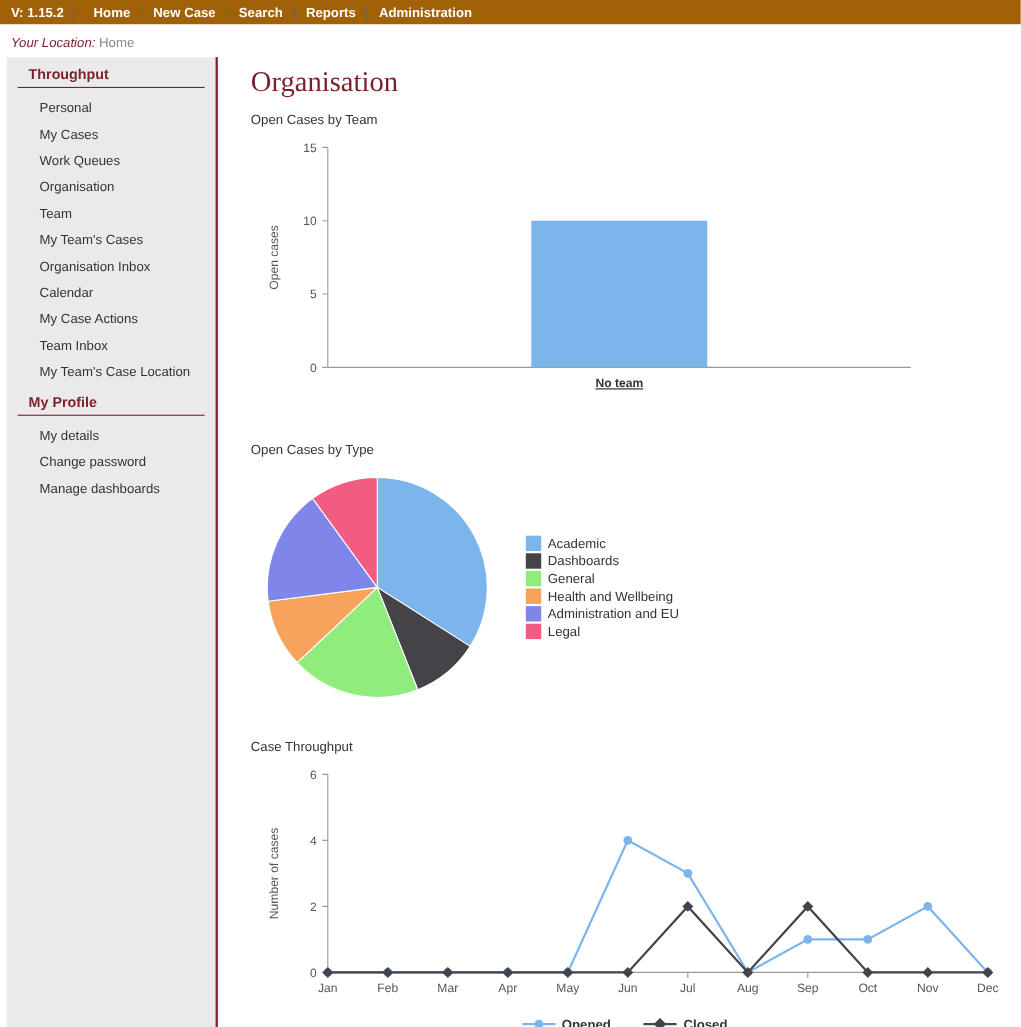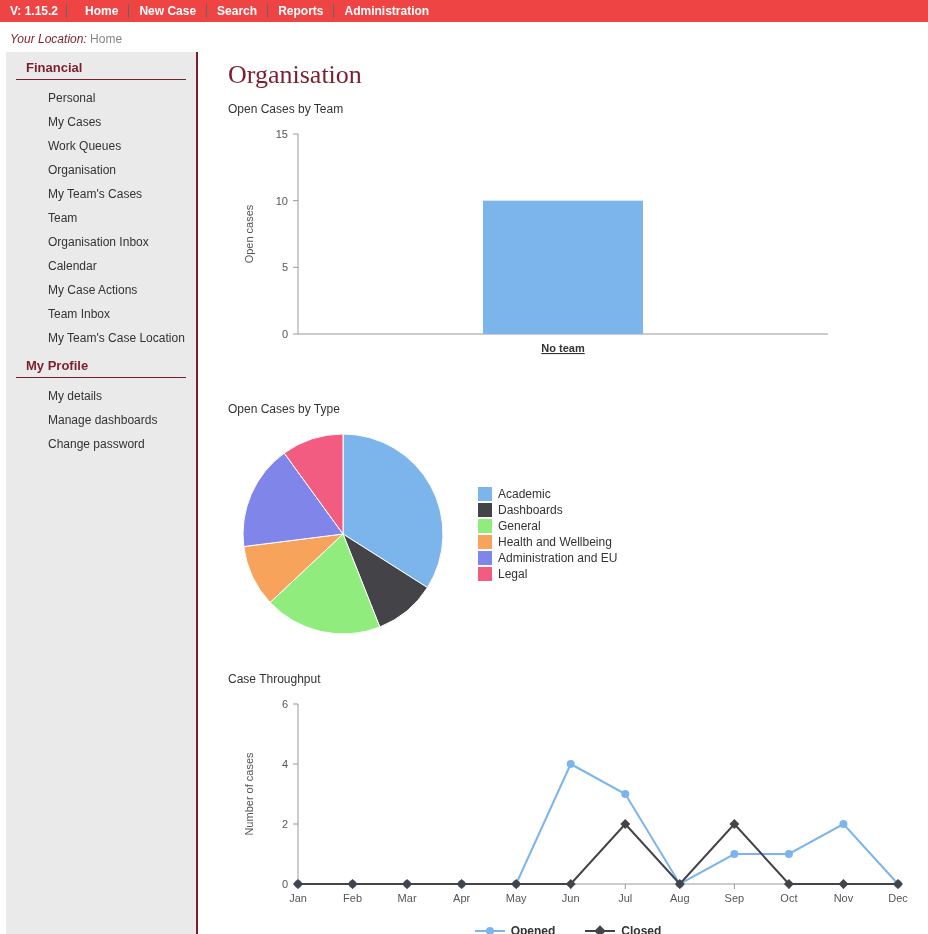--- a/index.html
+++ b/index.html
@@ -1,27 +1,27 @@
 <!DOCTYPE html>
 <html><head>
 <meta charset="utf-8">
 <style>
 * { box-sizing: border-box; margin: 0; padding: 0; }
 body { font-family: Verdana, Geneva, sans-serif; font-size: 12px; color: #333; background: #fff; width: 928px; }
-.topnav { background: #ef4444; color: #fff; padding: 4px 10px; display: flex; align-items: center; gap: 0; }
+.topnav { background: #a16207; color: #fff; padding: 4px 10px; display: flex; align-items: center; gap: 0; }
 .topnav .v { font-weight: bold; padding: 0 8px 0 0; border-right: 1px solid #666; margin-right: 8px; }
 .topnav a { color: #fff; text-decoration: none; font-weight: bold; padding: 0 10px; border-right: 1px solid #666; cursor: pointer; }
 .topnav a:last-child { border-right: none; }
 .breadcrumb { padding: 10px 10px 6px 10px; font-size: 12px; }
 .breadcrumb .label { color: #7a1f2b; font-style: italic; }
 .breadcrumb .loc { color: #888; }
 .layout { display: flex; }
 .sidebar { width: 216px; background: #eaeaea; margin: 0 0 0 6px; border-right: 2px solid #7a1f2b; padding-bottom: 20px; }
 .sidebar h3 { color: #7a1f2b; font-weight: bold; font-size: 13px; padding: 8px 10px 4px 10px; border-bottom: 1px solid #7a1f2b; margin: 0 10px 6px 10px; }
-.sidebar ul { list-style: none; padding: 0 0 0 0; margin-left: 12px; }
+.sidebar ul { list-style: none; padding: 0 0 0 0; }
 .sidebar li { padding: 5px 10px 5px 30px; color: #333; cursor: pointer; }
 .main { flex: 1; padding: 0 20px 20px 30px; }
 .main h1 { color: #7a1f2b; font-weight: normal; font-size: 26px; margin: 8px 0 12px 0; font-family: Georgia, serif; }
 .chart-section { margin-bottom: 28px; }
 .chart-title { font-weight: normal; font-size: 12px; margin-bottom: 8px; }
 svg { display: block; }
 .axis-text { font-size: 11px; fill: #555; }
 .axis-line { stroke: #999; stroke-width: 1; }
 .bar-label { font-size: 11px; fill: #333; font-weight: bold; text-decoration: underline; }
 .ylabel { font-size: 11px; fill: #555; }
@@ -46,39 +46,39 @@
   <a>Administration</a>
 </div>
 
 <div class="breadcrumb">
   <span class="label">Your Location:</span>
   <span class="loc">Home</span>
 </div>
 
 <div class="layout">
   <div class="sidebar">
-    <h3>Financial</h3>
+    <h3>Throughput</h3>
     <ul>
       <li>Personal</li>
       <li>My Cases</li>
       <li>Work Queues</li>
       <li>Organisation</li>
+      <li>Team</li>
       <li>My Team's Cases</li>
-      <li>Team</li>
       <li>Organisation Inbox</li>
       <li>Calendar</li>
       <li>My Case Actions</li>
       <li>Team Inbox</li>
       <li>My Team's Case Location</li>
     </ul>
     <h3>My Profile</h3>
     <ul>
       <li>My details</li>
+      <li>Change password</li>
       <li>Manage dashboards</li>
-      <li>Change password</li>
     </ul>
   </div>
 
   <div class="main">
     <h1>Organisation</h1>
 
     <div class="chart-section">
       <div class="chart-title">Open Cases by Team</div>
       <svg id="bar-chart" width="620" height="250">
           <line x1="70" y1="10" x2="70" y2="210" class="axis-line"></line>

